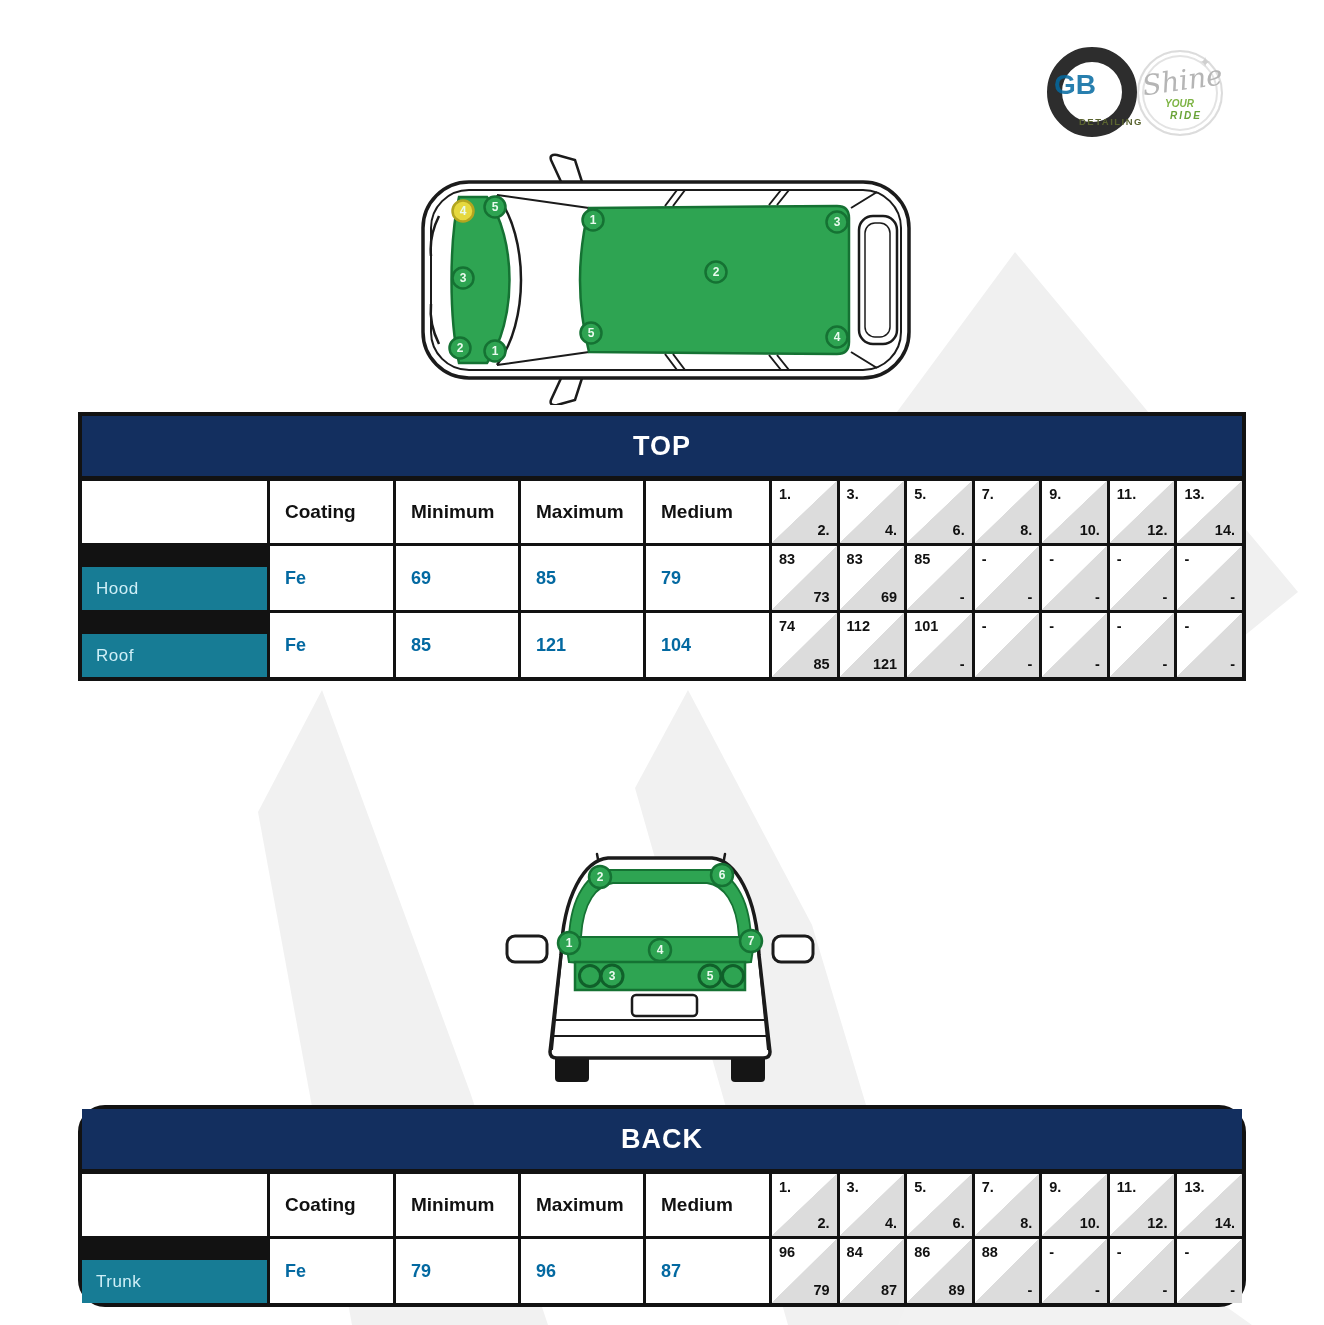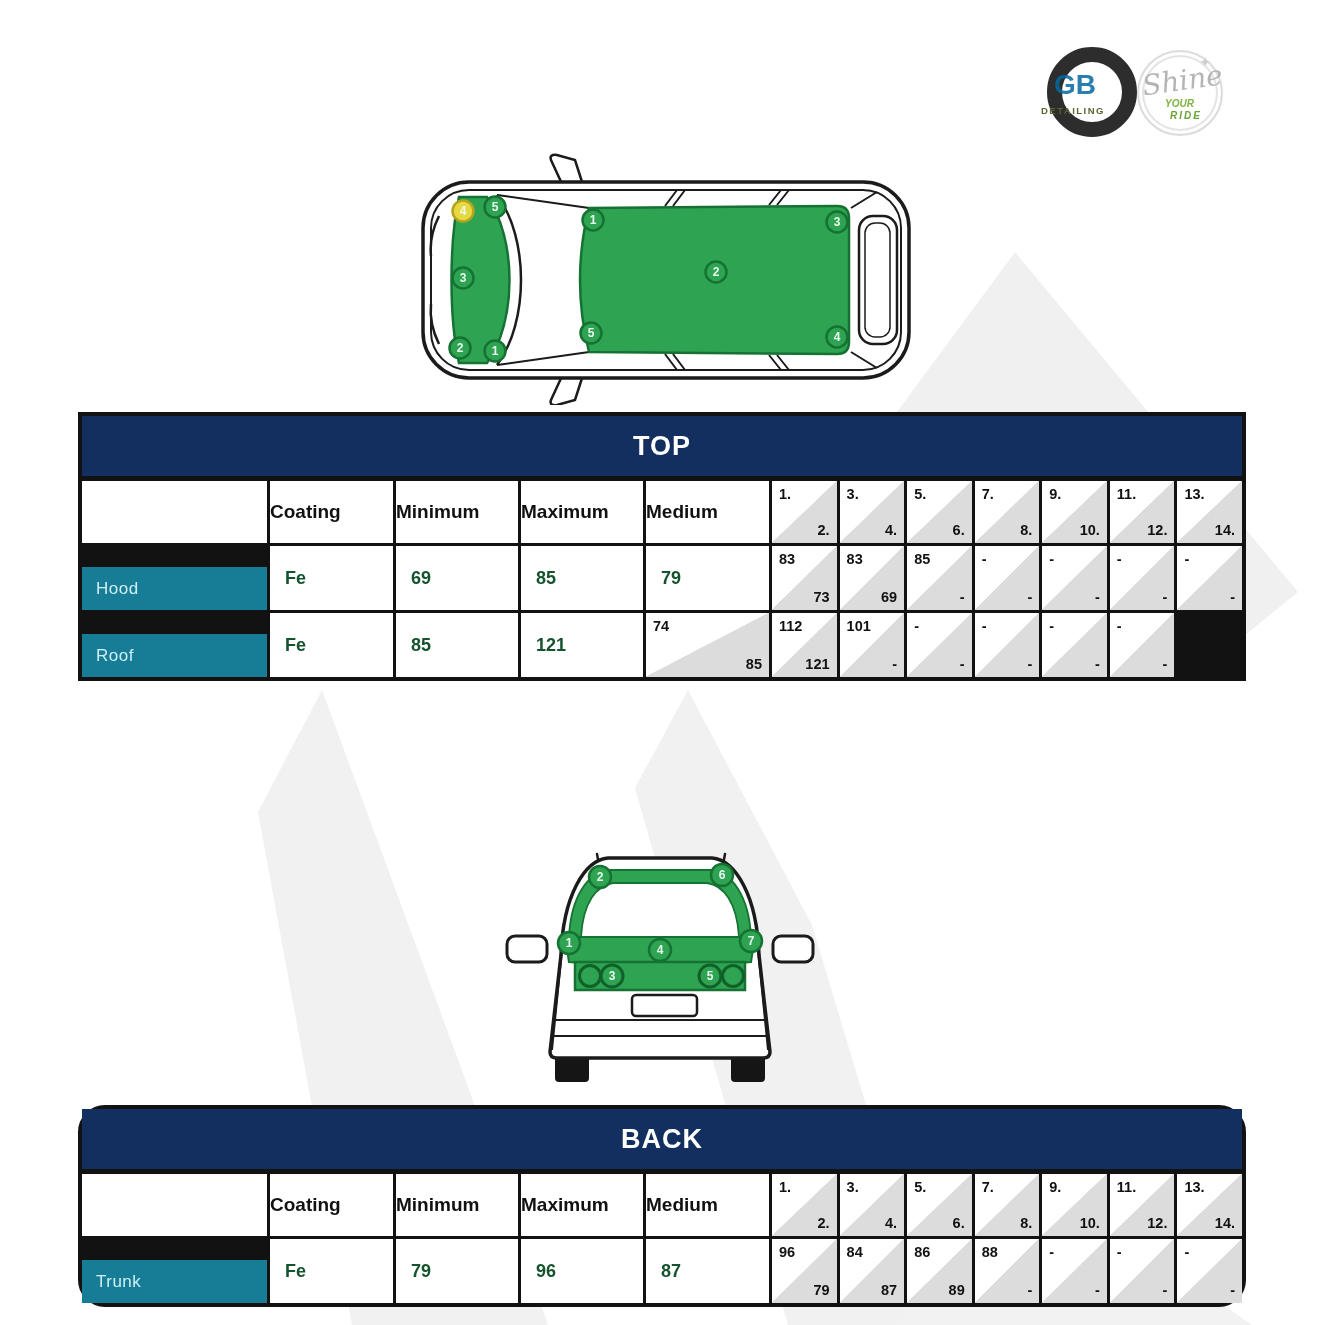--- a/index.html
+++ b/index.html
@@ -4,21 +4,21 @@
 <style>
   html,body{margin:0;padding:0;background:#ffffff;}
   .page{position:relative;width:1324px;height:1325px;background:#ffffff;overflow:hidden;
         font-family:"Liberation Sans","DejaVu Sans",sans-serif;color:#111;}
   
   .watermark{position:absolute;left:0;top:0;z-index:0;}
   
   .logo-gb{position:absolute;left:1047px;top:47px;width:90px;height:90px;z-index:2;}
   .gb-ring{position:absolute;inset:0;border-radius:50%;border:15px solid #2d2d2d;box-sizing:border-box;}
   .gb-text{position:absolute;left:7px;top:22px;font-size:28px;font-weight:bold;color:#0369a1;opacity:.85;}
-  .gb-caption{position:absolute;left:-6px;right:-6px;top:58px;text-align:left;font-size:9.5px;
+  .gb-caption{position:absolute;left:-6px;right:-6px;top:69px;text-align:right;font-size:9.5px;
               font-weight:bold;color:#5a6430;letter-spacing:1.5px;}
   .logo-shine{position:absolute;left:1137px;top:50px;width:86px;height:86px;z-index:2;border-radius:50%;
               border:2px solid #dcdcdc;box-sizing:border-box;box-shadow:inset 0 0 0 3px #fff,inset 0 0 0 5px #e3e3e3;}
   .shine-script{position:absolute;top:12px;left:3px;font-family:"DejaVu Serif",serif;font-style:italic;
                 font-size:28px;color:#b5b5b5;transform:rotate(-8deg);}
   .shine-your{position:absolute;top:46px;left:26px;font-size:10px;font-weight:bold;font-style:italic;color:#7cb342;}
   .shine-ride{position:absolute;top:58px;left:31px;font-size:10px;font-weight:bold;font-style:italic;
               color:#69a337;letter-spacing:2px;}
   .shine-sparkle{position:absolute;top:2px;right:10px;font-size:14px;color:#cfcfcf;}
   
@@ -29,22 +29,22 @@
   
   .tbl{position:absolute;left:78px;width:1168px;border:4px solid var(--border,#121212);
        background:var(--border,#121212);display:flex;flex-direction:column;gap:5px;box-sizing:border-box;z-index:2;}
   #table-top{top:412px;}
   #table-back{top:1105px;border-radius:27px;}
   .tbl-title{height:60px;background:var(--title-band,#132F5F);color:#fff;font-size:27px;font-weight:bold;
              display:flex;align-items:center;justify-content:center;letter-spacing:1px;}
   .tbl-grid{display:grid;grid-template-columns:185px 123px 122px 122px 123px repeat(7,1fr);
             gap:3px;background:var(--border,#121212);}
   .cell{background:#fff;display:flex;align-items:center;box-sizing:border-box;overflow:hidden;}
-  .stat-h{font-weight:bold;font-size:19px;}
-  .stat{font-size:18px;padding-left:15px;font-weight:600;color:#14532d;}
+  .stat-h{font-weight:bold;font-size:19px;padding-left:15px;}
+  .stat{font-size:18px;padding-left:15px;font-weight:600;color:#0369a1;}
   .lbl{background:var(--row-label-bg,#177C95);color:var(--row-label-text,#CFEFF7);
        font-size:17px;padding-left:14px;letter-spacing:.5px;margin-top:21px;}
   .diag{position:relative;background:linear-gradient(to bottom right,#ffffff 49.3%,var(--diag-gray,#DCDCDC) 49.9%);}
   .diag .a{position:absolute;top:5px;left:7px;font-weight:bold;font-size:14.5px;}
   .diag .b{position:absolute;bottom:5px;right:7px;font-weight:bold;font-size:14.5px;}
 </style>
 </head>
 <body>
 
 <div class="page">
@@ -203,20 +203,21 @@
           <span class="b">-</span>
         </div>
         <div class="cell diag diag-v">
           <span class="a">-</span>
           <span class="b">-</span>
         </div>
         <div class="cell lbl">Roof</div>
         <div class="cell stat">Fe</div>
         <div class="cell stat">85</div>
         <div class="cell stat">121</div>
+        <div class="cell stat">104</div>
         <div class="cell diag diag-v">
           <span class="a">74</span>
           <span class="b">85</span>
         </div>
         <div class="cell diag diag-v">
           <span class="a">112</span>
           <span class="b">121</span>
         </div>
         <div class="cell diag diag-v">
           <span class="a">101</span>

